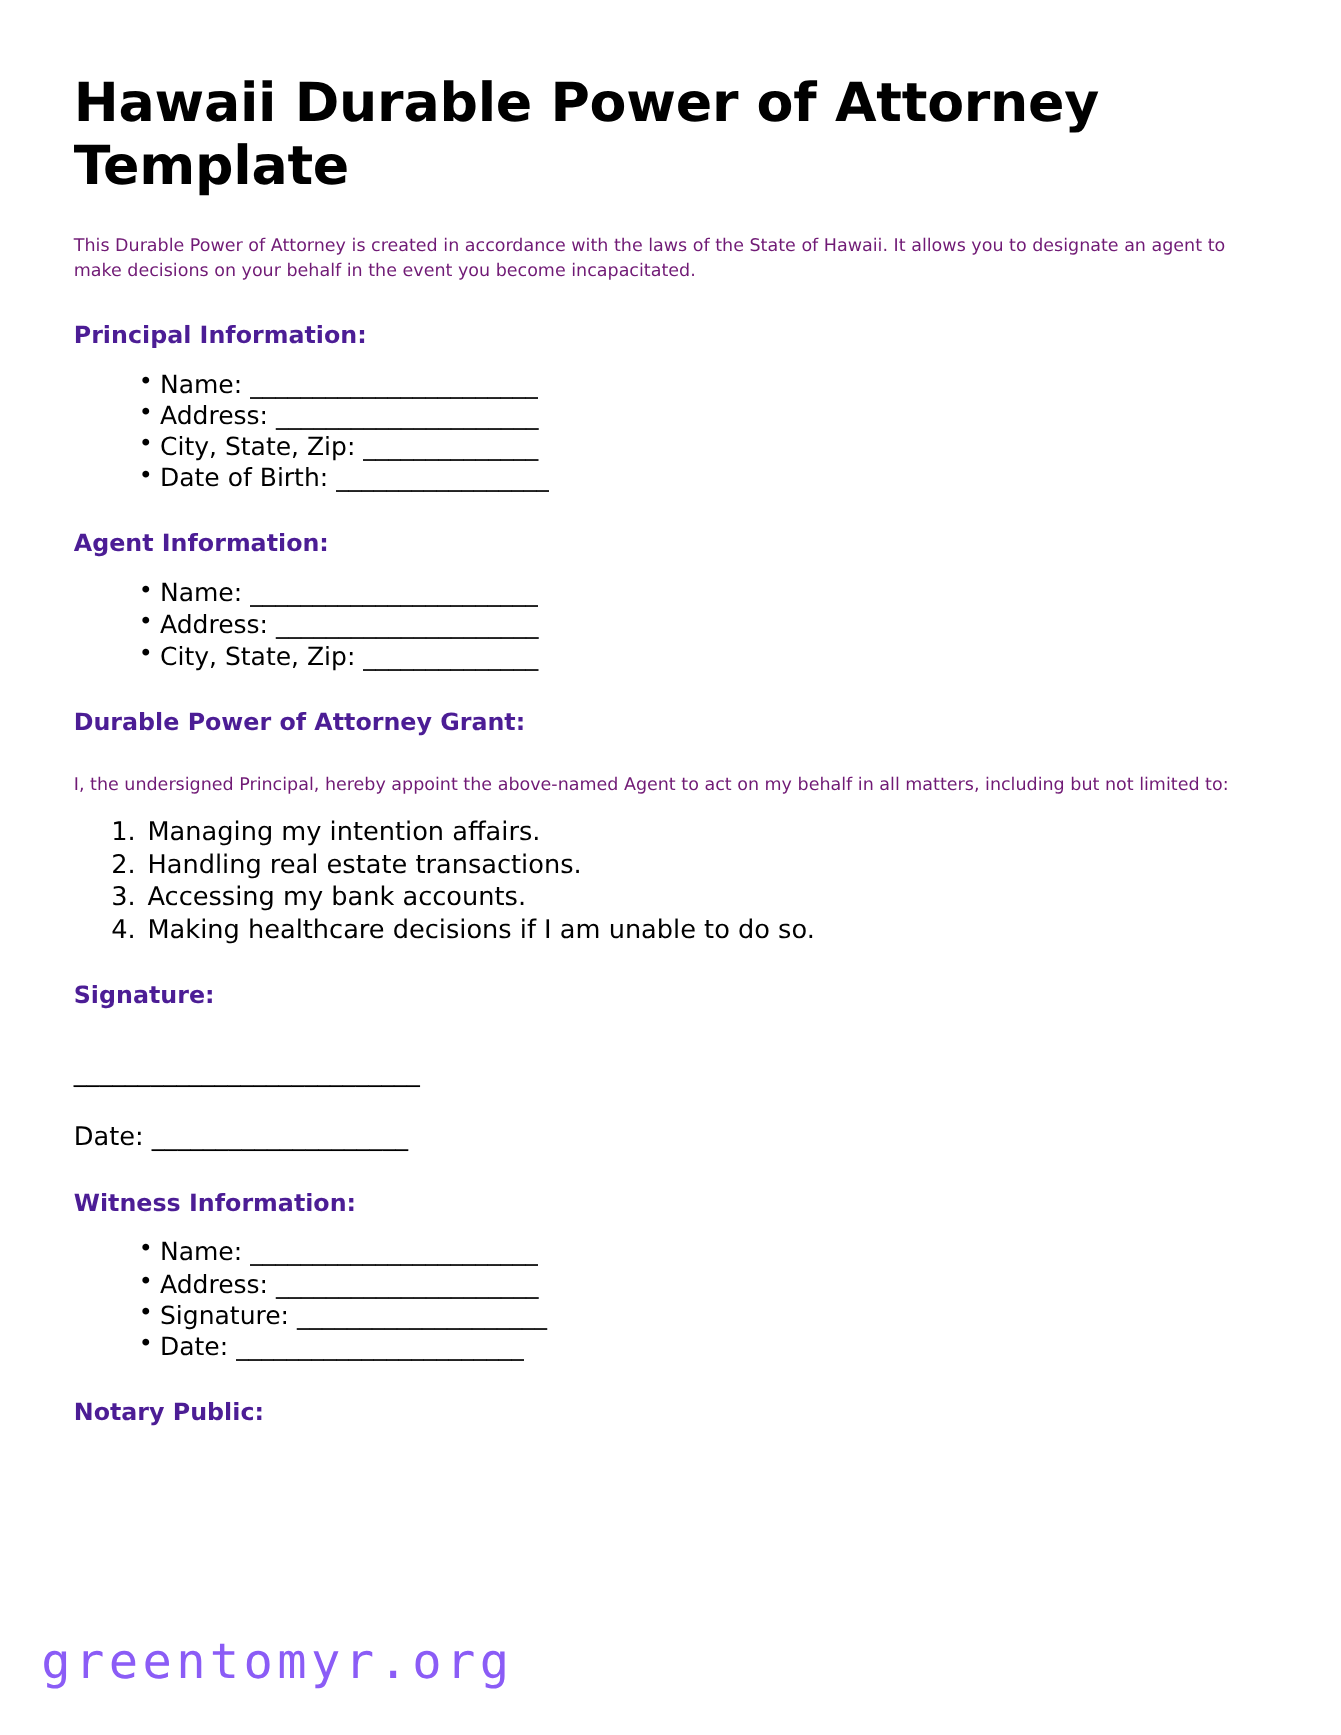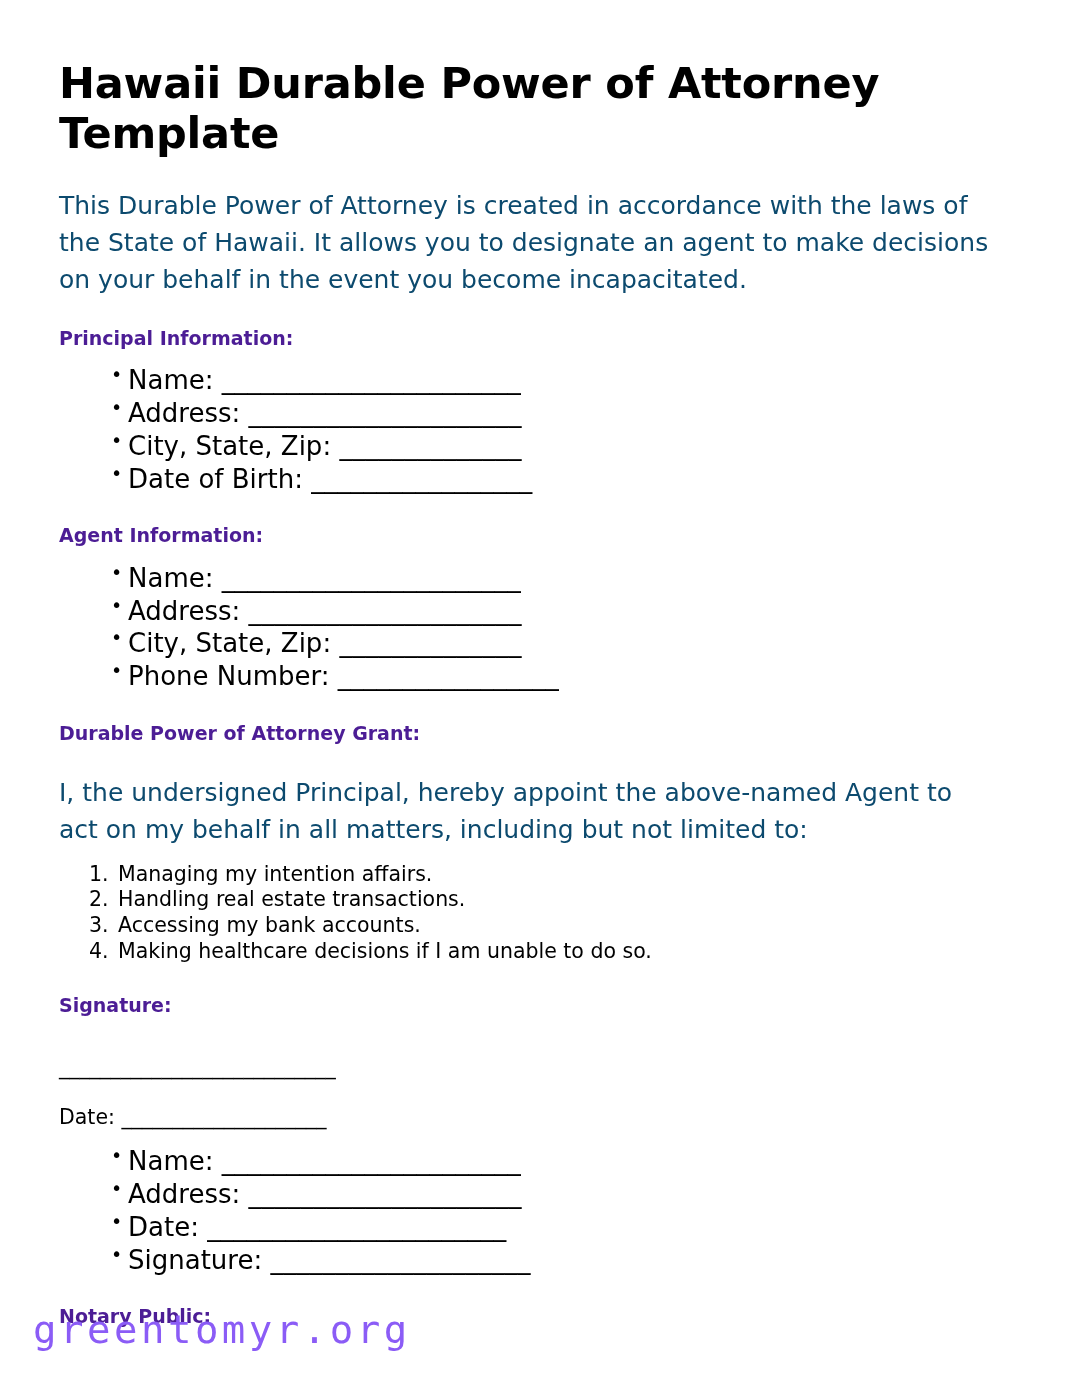--- a/index.html
+++ b/index.html
@@ -32,44 +32,44 @@
     line-height: 1.17;
     font-weight: bold;
     letter-spacing: -0.2px;
     margin: 0 0 0 0;
     padding: 0;
     max-width: 860px;
     color: #000;
   }
 
   p.para {
-    font-size: 25px;
+    font-size: 14px;
     line-height: 1.48;
     margin: 28px 0 0 0;
     padding: 0;
     max-width: 940px;
-    color: #0c4a6e;
+    color: #701a75;
   }
 
   h2.section-heading {
     font-size: 19px;
     font-weight: bold;
     line-height: 1.3;
     margin: 28px 0 0 0;
     padding: 0;
     color: #4c1d95;
   }
 
   ul.field-list {
     list-style: none;
     margin: 14px 0 0 0;
     padding: 0 0 0 52px;
   }
   ul.field-list li {
-    font-size: 26px;
+    font-size: 20px;
     line-height: 1.26;
     position: relative;
     padding-left: 17px;
     white-space: nowrap;
   }
   ul.field-list li::before {
     content: "\2022";
     position: absolute;
     left: 0;
     top: -1px;
@@ -143,40 +143,40 @@
     <li><span>Address:</span> <span class="blank">_____________________</span></li>
     <li><span>City, State, Zip:</span> <span class="blank">______________</span></li>
     <li><span>Date of Birth:</span> <span class="blank">_________________</span></li>
   </ul>
 
   <h2 class="section-heading">Agent Information:</h2>
   <ul class="field-list">
     <li><span>Name:</span> <span class="blank">_______________________</span></li>
     <li><span>Address:</span> <span class="blank">_____________________</span></li>
     <li><span>City, State, Zip:</span> <span class="blank">______________</span></li>
-    <li><span>Phone Number:</span> <span class="blank">_________________</span></li>
   </ul>
 
   <h2 class="section-heading">Durable Power of Attorney Grant:</h2>
   <p class="para">I, the undersigned Principal, hereby appoint the above-named Agent to act on my behalf in all matters, including but not limited to:</p>
   <ol class="powers-list">
     <li>Managing my intention affairs.</li>
     <li>Handling real estate transactions.</li>
     <li>Accessing my bank accounts.</li>
     <li>Making healthcare decisions if I am unable to do so.</li>
   </ol>
 
   <h2 class="section-heading">Signature:</h2>
   <div class="sig-line"><span class="blank">___________________________</span></div>
   <div class="date-line"><span>Date:</span> <span class="blank">____________________</span></div>
 
+  <h2 class="section-heading">Witness Information:</h2>
   <ul class="field-list">
     <li><span>Name:</span> <span class="blank">_______________________</span></li>
     <li><span>Address:</span> <span class="blank">_____________________</span></li>
+    <li><span>Signature:</span> <span class="blank">____________________</span></li>
     <li><span>Date:</span> <span class="blank">_______________________</span></li>
-    <li><span>Signature:</span> <span class="blank">____________________</span></li>
   </ul>
 
   <h2 class="section-heading">Notary Public:</h2>
 
 </div>
 
 <div class="watermark">greentomyr.org</div>
 
 </body></html>

